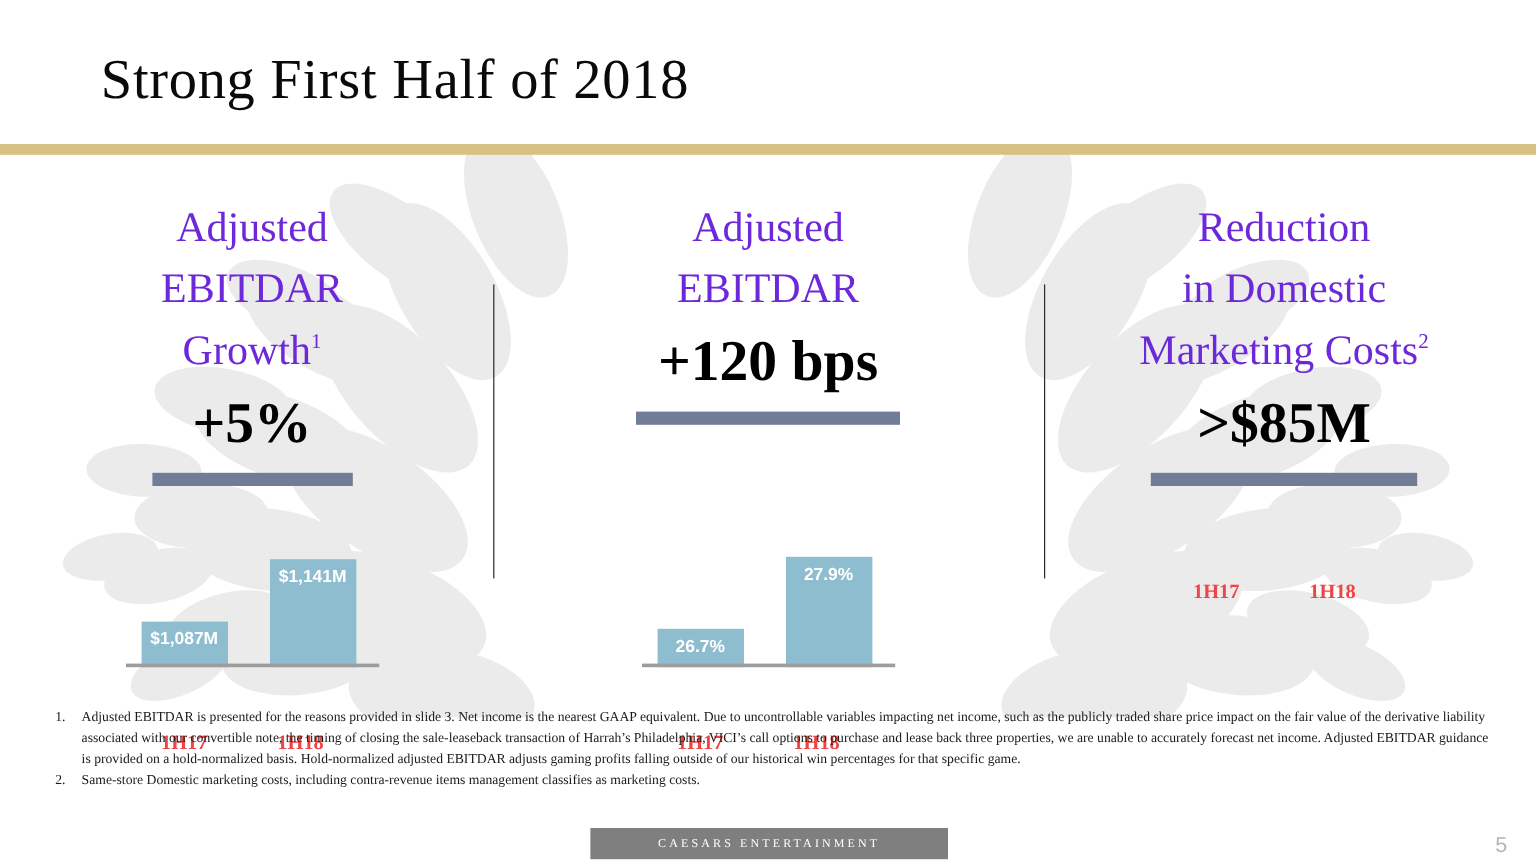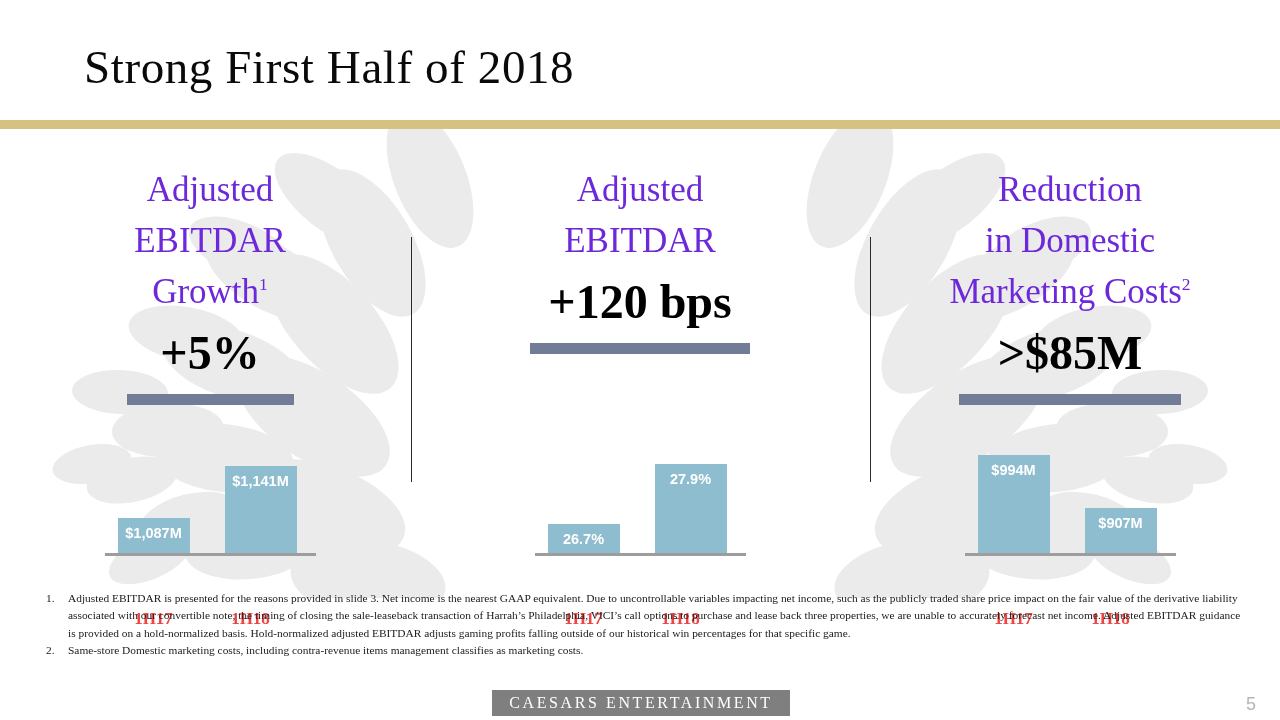--- a/index.html
+++ b/index.html
@@ -207,21 +207,21 @@
     left: 492px; top: 690px;
     width: 298px; height: 26px;
     background: #7f7f7f;
     z-index: 5;
     display: flex;
     align-items: center;
     justify-content: center;
   }
   #footer-badge span {
     font-family: "Liberation Serif", serif;
-    font-size: 16px;
+    font-size: 10px;
     letter-spacing: 2.6px;
     color: #ffffff;
   }
   #page-number {
     position: absolute;
     right: 24px; top: 694px;
     font-family: "Liberation Sans", sans-serif;
     font-size: 18px;
     color: #b5b5b5;
     z-index: 5;
@@ -365,33 +365,20 @@
         <div>Reduction</div>
         <div>in Domestic</div>
         <div>
           <span>Marketing Costs</span><sup>2</sup>
         </div>
       </div>
       <div class="col-metric">&gt;$85M</div>
       <div class="metric-rule"></div>
 
       <div class="chart">
-        <div class="chart-plot">
-          <div class="bar-wrap left">
-            <div class="bar" style="height:101px">
-              <span class="bar-label">$994M</span>
-            </div>
-          </div>
-          <div class="bar-wrap right">
-            <div class="bar" style="height:48px">
-              <span class="bar-label">$907M</span>
-            </div>
-          </div>
-          <div class="axis-line"></div>
-        </div>
         <div class="tick-row">
           <div class="tick left">1H17</div>
           <div class="tick right">1H18</div>
         </div>
       </div>
     </div>
 
   </div>
 
   <div id="footnotes">

